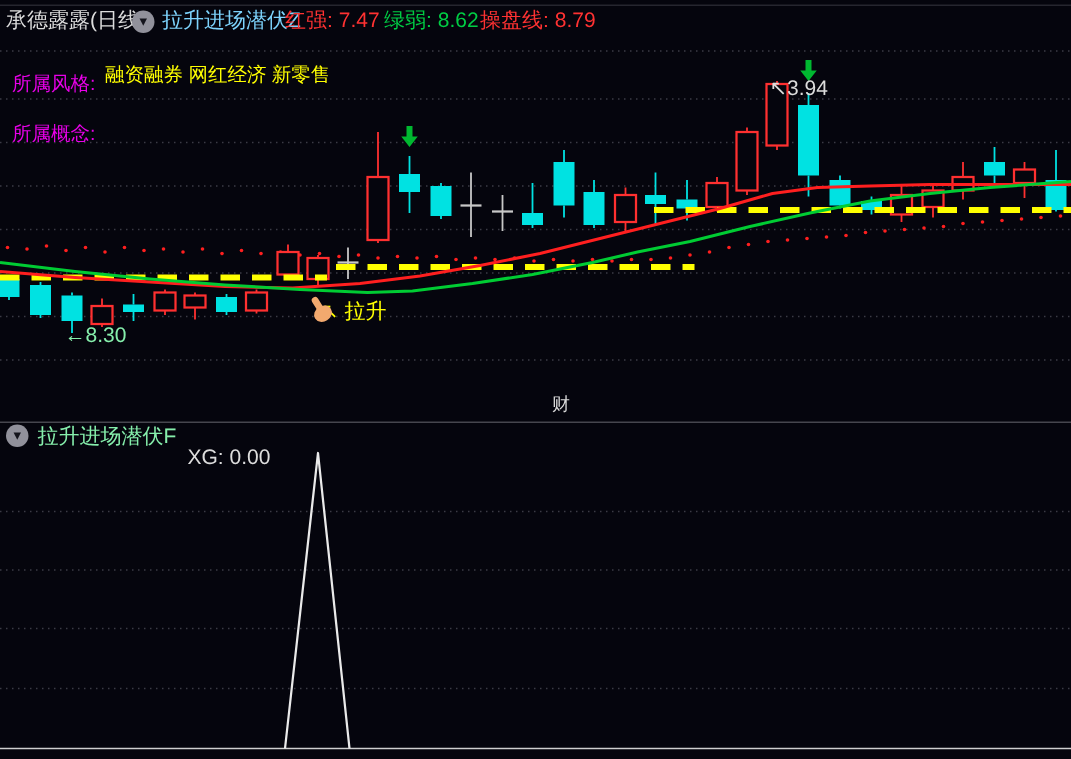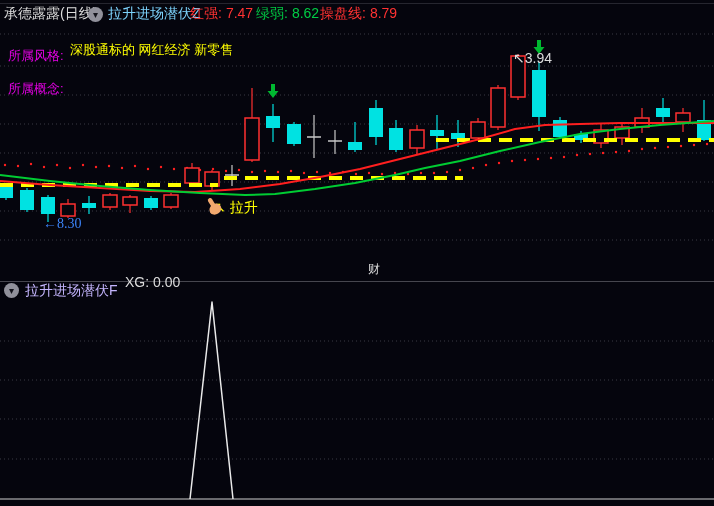--- a/index.html
+++ b/index.html
@@ -217,23 +217,23 @@
   <div class="abs t14 legend" style="left: 256px; top: 6px; color: rgb(0, 204, 68);">
     <span>绿弱:</span><span>8.62</span>
   </div>
   <div class="abs t14 legend" style="left: 320px; top: 6px; color: rgb(255, 50, 50);">
     <span>操盘线:</span><span>8.79</span>
   </div>
 
   <div class="abs t13" style="left: 8px; top: 29px; color: rgb(232, 0, 232); margin-top: 20px;">所属风格:</div>
 
   <div class="abs t13" style="left: 8px; top: 43px; color: rgb(232, 0, 232); margin-top: 39px;">所属概念:</div>
-  <div class="abs t13" style="left: 70px; top: 43px; color: rgb(255, 255, 0);">深股通标的 网红经济 新零售</div>
-
-  <div class="abs t14" style="left: 43px; top: 216px; color: #3b82f6; font-family: Liberation Serif, serif;">
+  <div class="abs t13" style="left: 70px; top: 43px; color: rgb(255, 255, 0);">融资融券 网红经济 新零售</div>
+
+  <div class="abs t14" style="left: 43px; top: 216px; color: #86efac;">
     <span>←</span><span>8.30</span>
   </div>
 
   <div class="abs t14" style="left: 513px; top: 51px; color: rgb(220, 220, 220);">
     <span>↖</span><span>3.94</span>
   </div>
 
   <div class="abs t14" style="left: 214px; top: 200px; color: rgb(255, 255, 0);">
     <span>↖</span> <span>拉升</span>
   </div>
@@ -243,16 +243,16 @@
       <rect x="9" y="1" width="4.5" height="11" rx="2.2"></rect>
       <ellipse cx="11" cy="13.5" rx="6.2" ry="5.2"></ellipse>
     </g>
   </svg>
 
   <div class="abs t12 tag" style="left: 366px; top: 263px; color: rgb(220, 220, 220);">财</div>
 
   <div class="divider"></div>
 
   <div class="circle-icon" style="left:4px;top:283px;">▾</div>
-  <div class="abs t14" style="left: 25px; top: 283px; color: #c4b5fd;">拉升进场潜伏F</div>
-  <div class="abs t14" style="left: 125px; top: 275px; color: rgb(220, 220, 220);">XG: 0.00</div>
+  <div class="abs t14" style="left: 25px; top: 283px; color: #86efac;">拉升进场潜伏F</div>
+  <div class="abs t14" style="left: 125px; top: 297px; color: rgb(220, 220, 220);">XG: 0.00</div>
 
 </div>
 
 </body></html>

